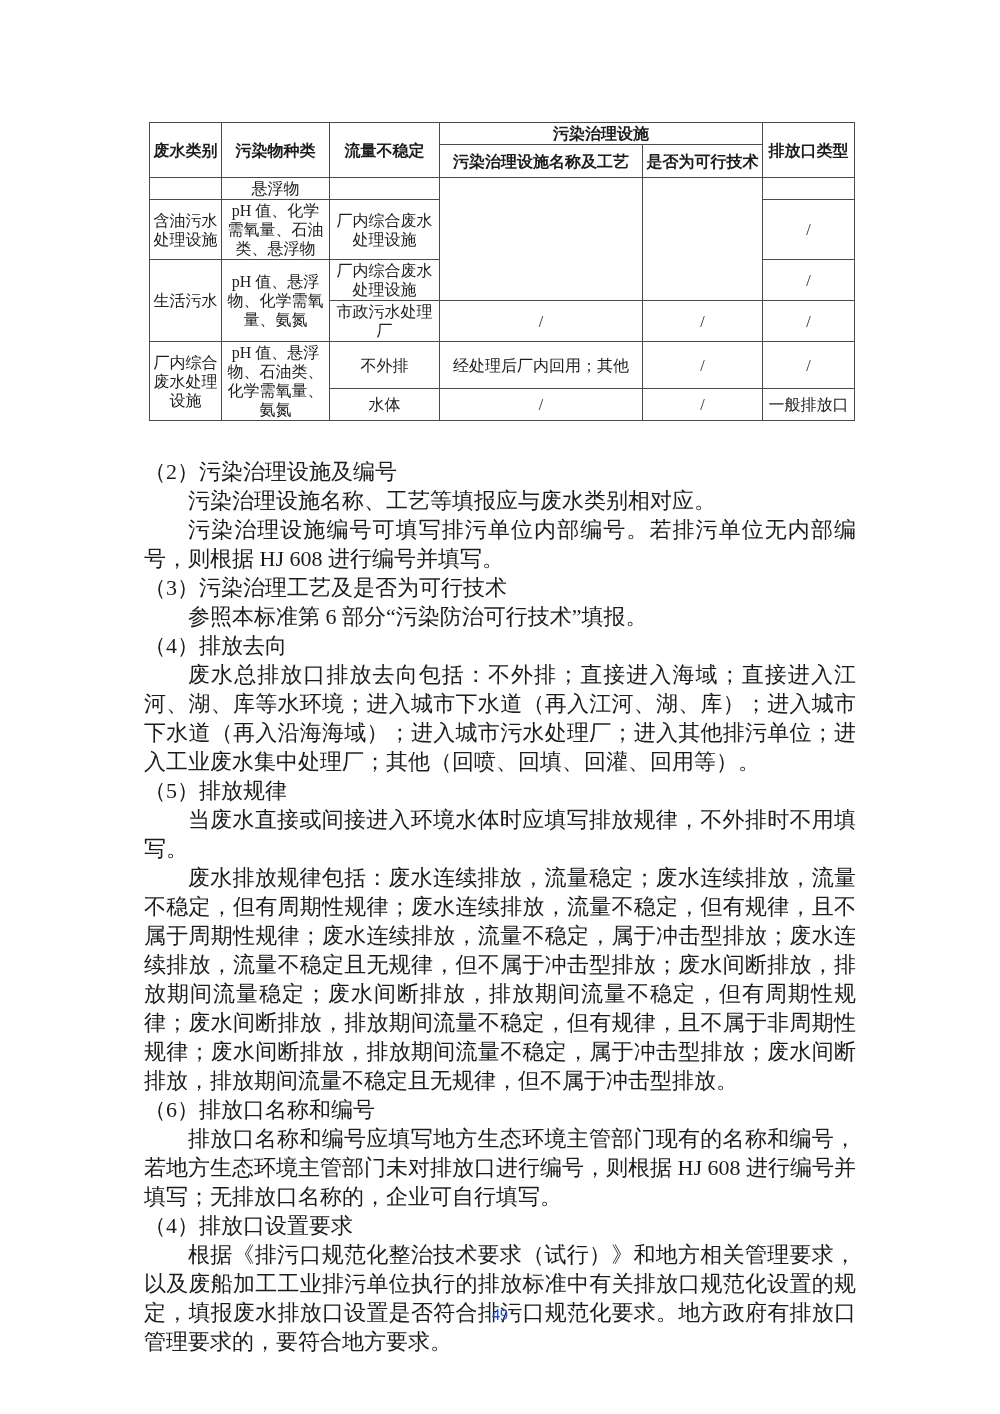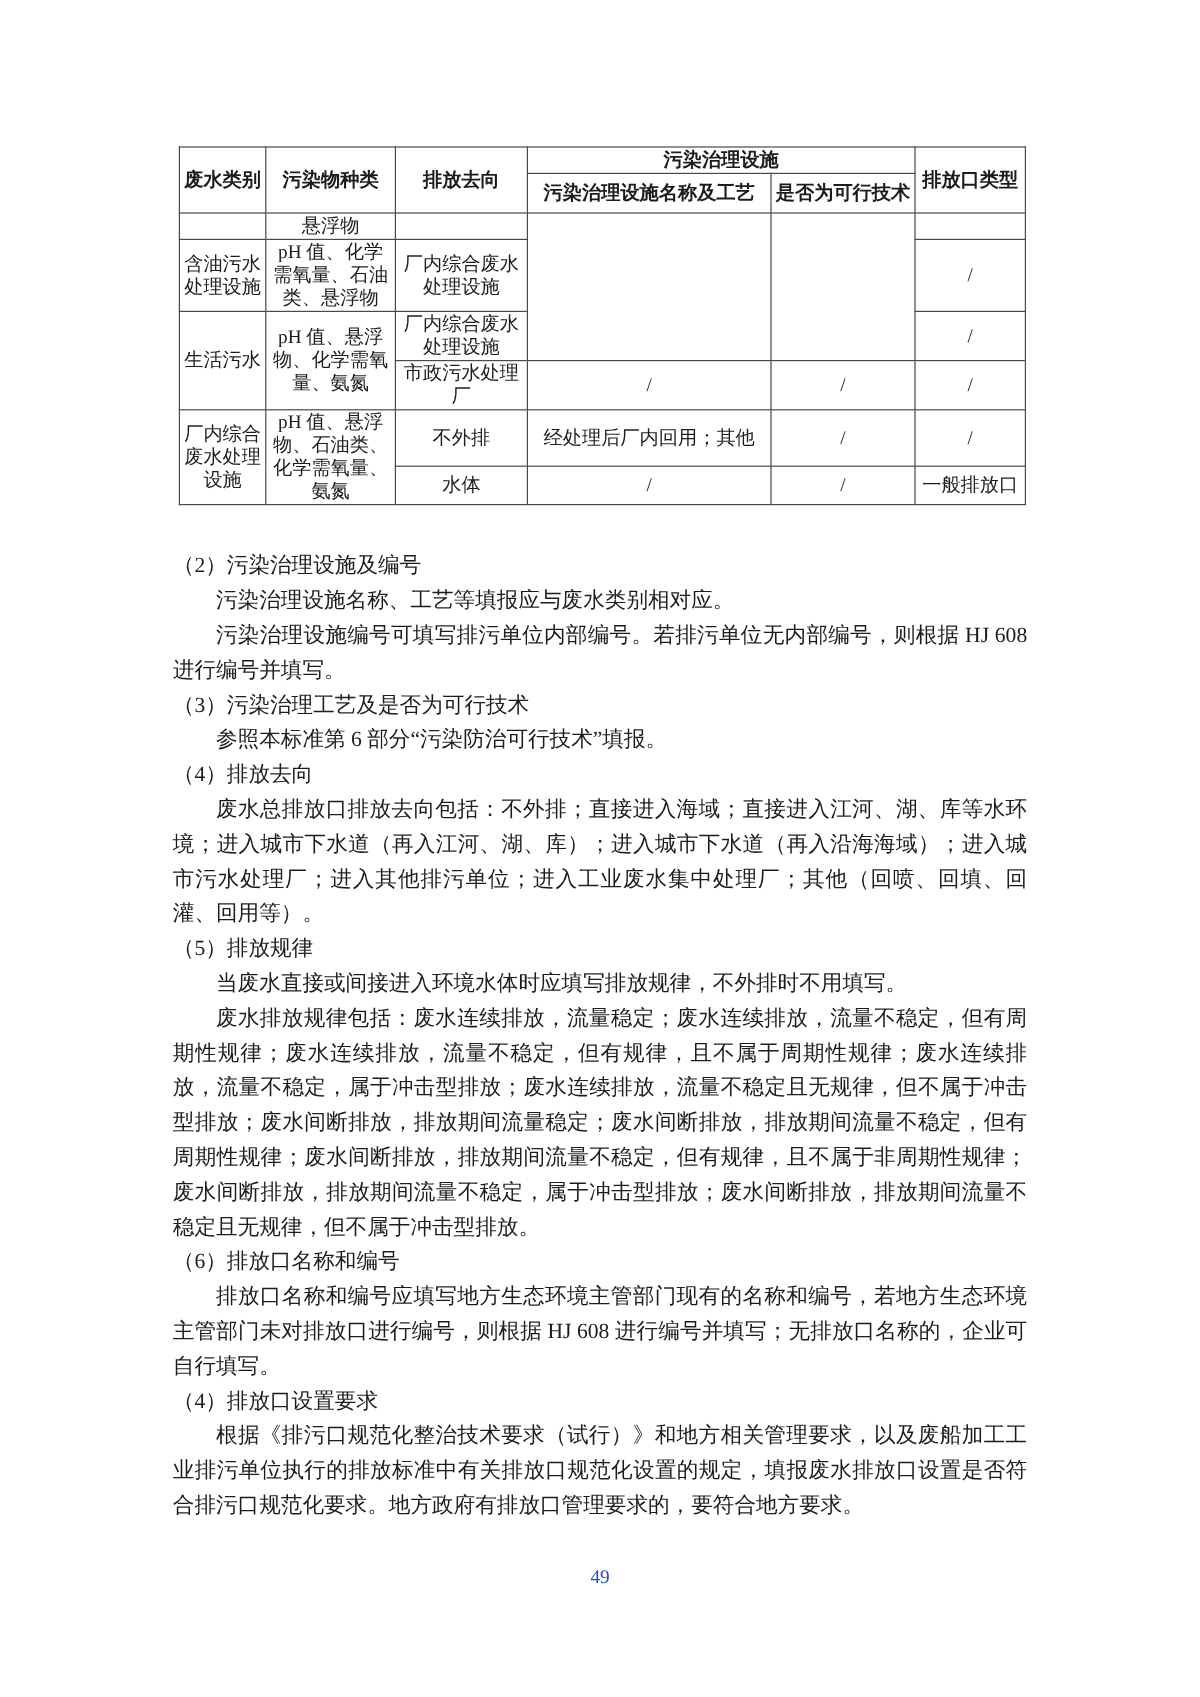--- a/index.html
+++ b/index.html
@@ -47,21 +47,21 @@
   tr.r1  { height: 20px; }
   tr.r2  { height: 60px; }
   tr.r3  { height: 40px; }
   tr.r4  { height: 40px; }
   tr.r5  { height: 34px; }
   tr.r6  { height: 23px; }
 
   
   .text {
     margin-top: 36px;
-    font-size: 18px;
+    font-size: 22px;
     line-height: 29px;
     text-align: justify;
     text-justify: inter-ideograph;
   }
   .text p { margin: 0; text-indent: 2em; }
   .text .h { margin: 0; text-indent: 0; }
 
   .pagenum {
     position: absolute;
     top: 1306px;
@@ -84,21 +84,21 @@
           <col class="c2">
           <col class="c3">
           <col class="c4">
           <col class="c5">
           <col class="c6">
       </colgroup>
       <tbody>
         <tr class="hr1">
           <th rowspan="2">废水类别</th>
           <th rowspan="2">污染物种类</th>
-          <th rowspan="2">排放去向</th>
+          <th rowspan="2">流量不稳定</th>
           <th colspan="2">污染治理设施</th>
           <th rowspan="2">排放口类型</th>
         </tr>
         <tr class="hr2">
           <th>污染治理设施名称及工艺</th>
           <th>是否为可行技术</th>
         </tr>
 
         <tr class="r1">
           <td></td>

